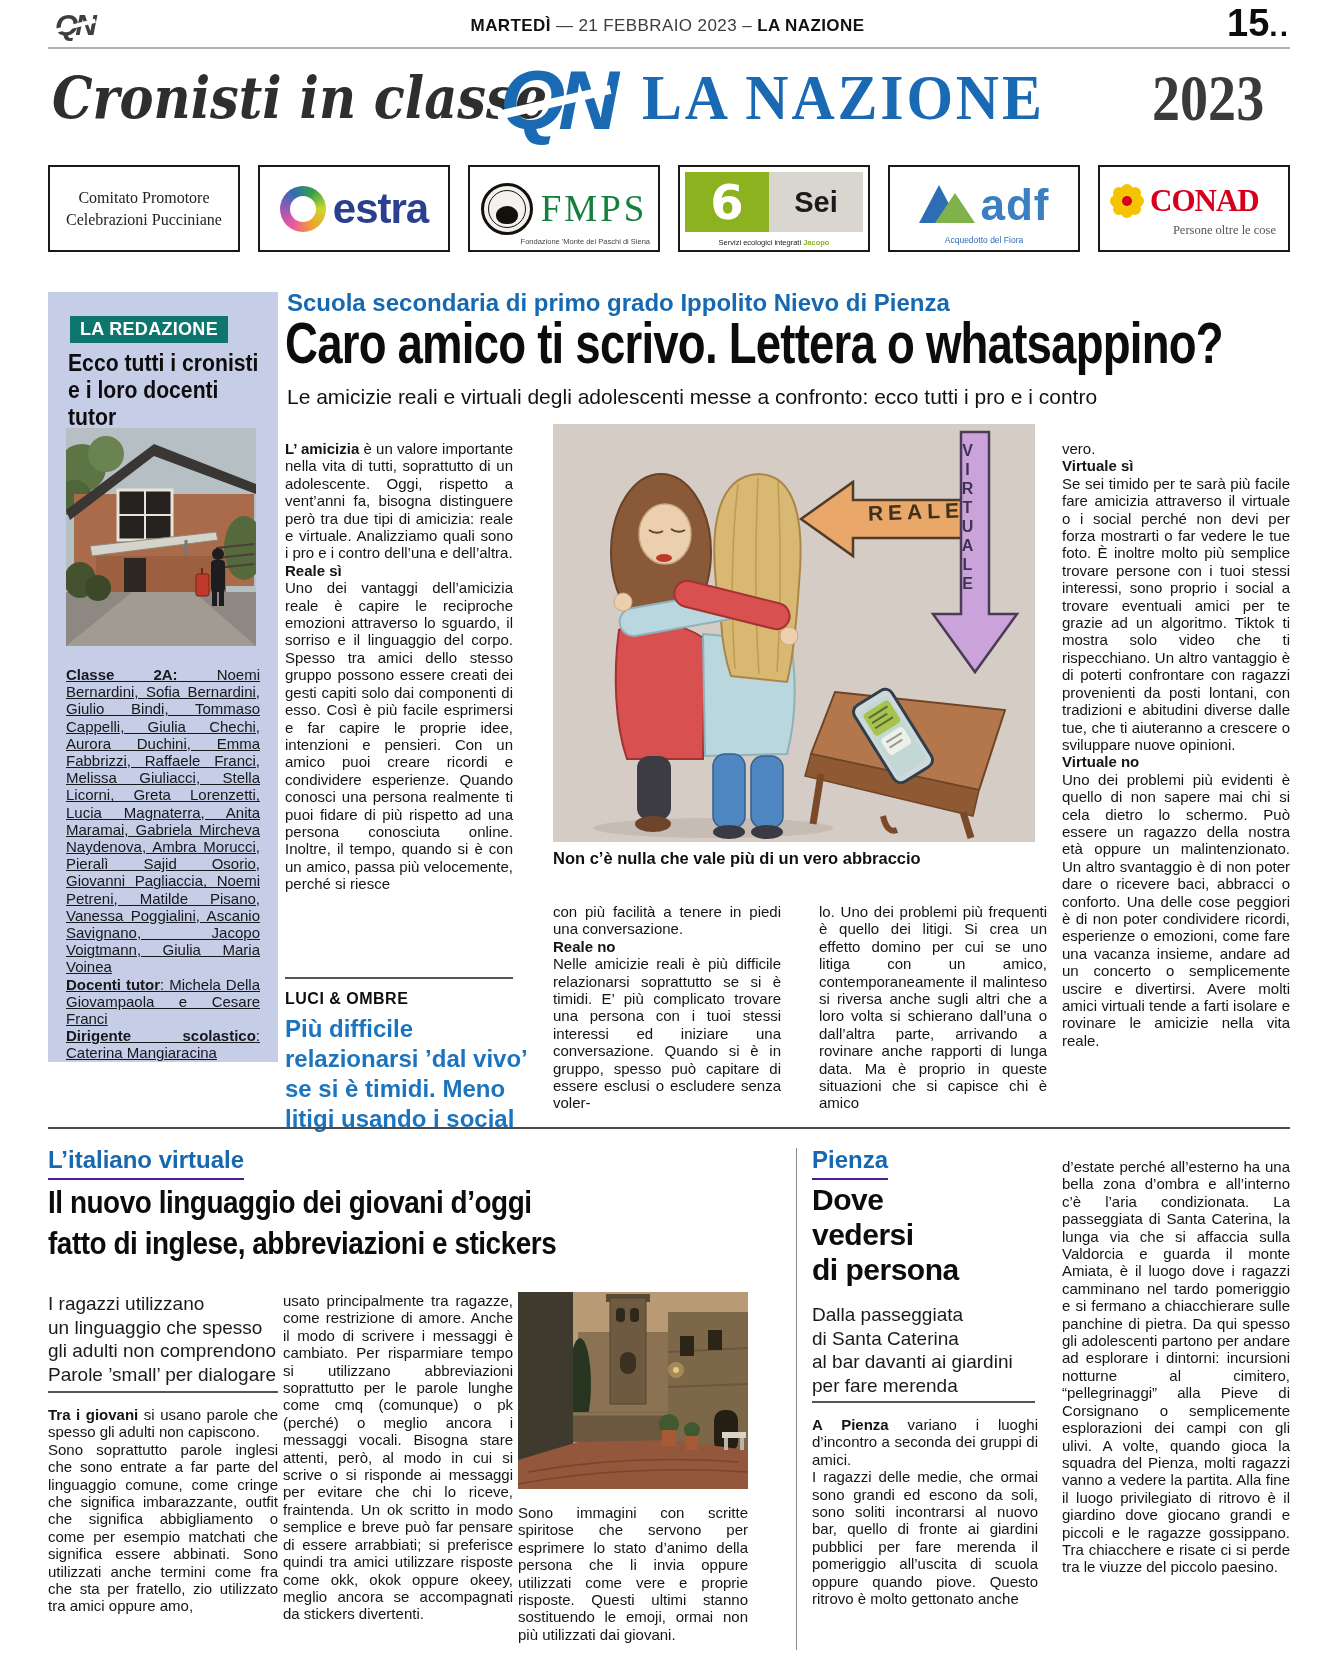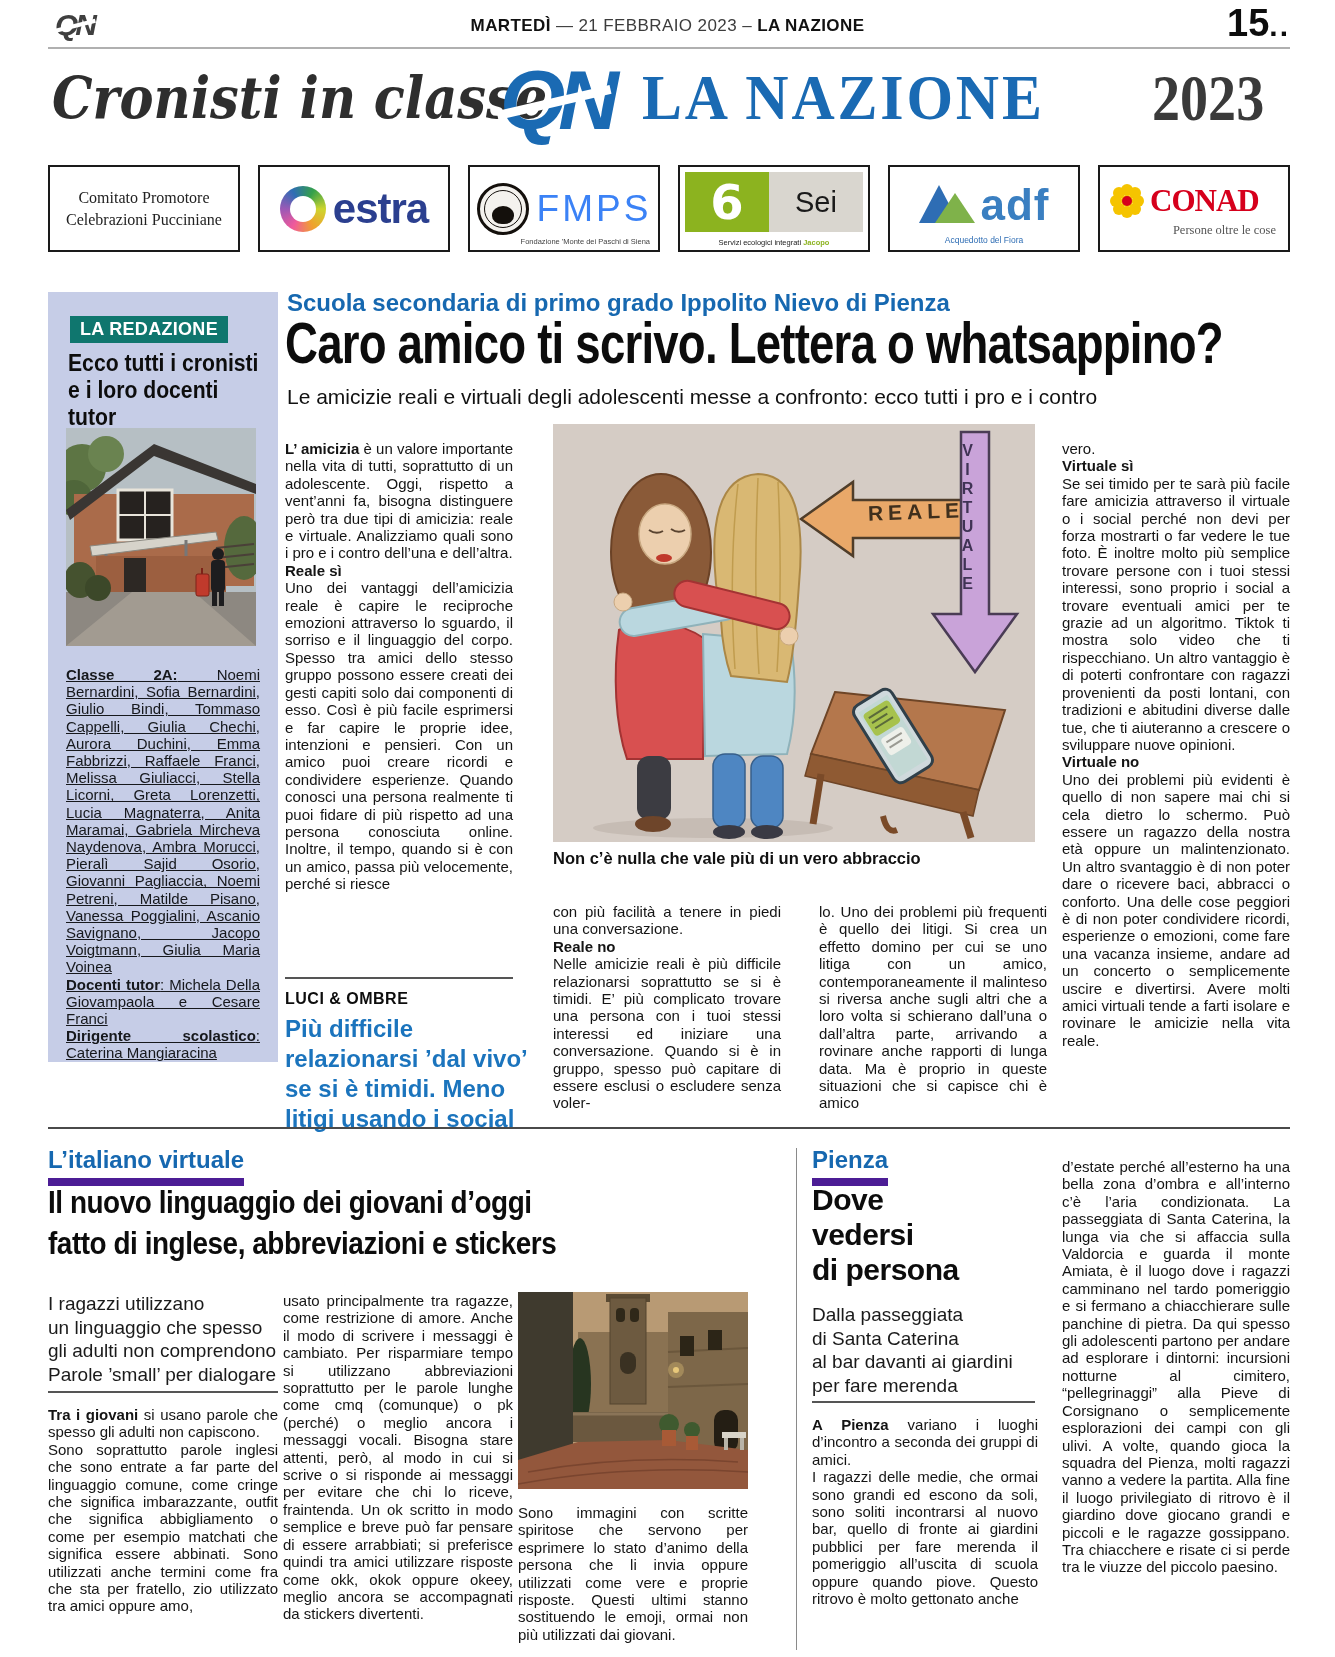--- a/index.html
+++ b/index.html
@@ -35,29 +35,29 @@
   .s2{left:258px; display:flex; align-items:center; justify-content:center; gap:7px;}
   .estra-swirl{ position:relative; width:46px; height:46px; border-radius:50%;
       background:conic-gradient(from 210deg,#f05a9b,#9b59b6,#2e6db4,#35a04a,#cdd52e,#f0a12e,#f05a9b);}
   .estra-swirl::after{content:""; position:absolute; inset:10px; background:#fff; border-radius:50%;}
   .estra-text{ font-size:42px; font-weight:bold; color:#2b3f8f; letter-spacing:-1px; }
   .s3{left:468px; display:flex; align-items:center; justify-content:center; gap:8px;}
   .fmps-seal{ position:relative; width:52px; height:52px; border-radius:50%; border:3px solid #14100c; background:#f4f2ee;}
   .fmps-seal::before{content:""; position:absolute; inset:4px; border:1px solid #14100c; border-radius:50%;}
   .fmps-seal::after{content:""; position:absolute; left:12px; right:12px; bottom:8px; top:20px;
       background:#14100c; border-radius:50% 50% 45% 45%;}
-  .fmps-text{ font-family:Liberation Sans, sans-serif; font-size:37px; color:#3b82f6; letter-spacing:3px;}
+  .fmps-text{ font-family:Liberation Serif, serif; font-size:37px; color:#15803d; letter-spacing:3px;}
   .fmps-sub{ position:absolute; right:8px; bottom:4px; font-size:7.5px; color:#444; }
   .s4{left:678px;}
   .sei-six{ position:absolute; left:5px; top:5px; width:84px; height:60px; background:#8cb31f;
       display:flex; align-items:center; justify-content:center; color:#fff;
       font-family:"DejaVu Sans", sans-serif; font-weight:bold; font-size:48px;}
   .sei-right{ position:absolute; left:89px; right:5px; top:5px; height:60px; background:#d9d6cf;
       display:flex; align-items:center; justify-content:center;}
-  .sei-label{ font-size:29px; font-weight:normal; color:#1a1a1a;}
+  .sei-label{ font-size:29px; font-weight:bold; color:#1a1a1a;}
   .sei-sub{ position:absolute; left:0; right:0; bottom:3px; text-align:center; font-size:7.5px; color:#222;}
   .sei-tosc{ color:#8cb31f; }
   .s5{left:888px; display:flex; align-items:center; justify-content:center; gap:6px;}
   .adf-tris{ display:flex; align-items:flex-end; margin-bottom:10px;}
   .tri{ width:0; height:0; border-left:20px solid transparent; border-right:20px solid transparent;}
   .tri-b{ border-bottom:38px solid #2e6db4;}
   .tri-g{ border-bottom:30px solid #7fb24a; margin-left:-24px;}
   .adf-text{ font-size:44px; font-weight:bold; color:#3a7fc1; letter-spacing:1px; margin-bottom:8px;}
   .adf-sub{ position:absolute; left:0; right:0; bottom:5px; text-align:center; font-size:8.5px; color:#2e6db4;}
   .s6{left:1098px;}
@@ -77,21 +77,21 @@
       font-size:18px; padding:3px 10px; letter-spacing:.3px;}
   .red-title{ position:absolute; left:20px; top:58px; font-weight:bold; font-size:23px; line-height:27px;
       color:#0d0d0d; white-space:pre-line; transform:scaleX(.92); transform-origin:left top;}
   .red-photo{ position:absolute; left:18px; top:136px; width:190px; height:218px;}
   .red-body{ position:absolute; left:18px; top:374px; width:194px; font-size:15px; line-height:17.2px;
       text-align:justify; color:#16181c;text-decoration:underline;}
   .red-body p{ margin:0; }
 
   
   .kicker{ position:absolute; font-size:24px; font-weight:bold; color:#1668b0;}
-  .kicker-u{ border-bottom:8px solid #4c1d95; padding-bottom:4px;}
+  .kicker-u{ border-bottom:2px solid #4c1d95; padding-bottom:4px;}
   .ma-kicker{ left:287px; top:289px;}
   .ma-headline{ position:absolute; left:285px; top:310px; font-size:57px; font-weight:bold; color:#0c0c0c;
       letter-spacing:-1px; white-space:nowrap; transform:scaleX(.80); transform-origin:left top;}
   .ma-subtitle{ position:absolute; left:287px; top:385px; font-size:21px; color:#111;}
   .bodycol{ position:absolute; width:228px; font-size:15px; line-height:17.4px; text-align:justify; color:#141414;}
   .bodycol p{ margin:0;}
   .bodycol .sub{ font-weight:bold;}
   .col1{ left:285px; top:440px;}
   .col2{ left:553px; top:903px;}
   .col3{ left:807px; top:903px;margin-left:12px;}

